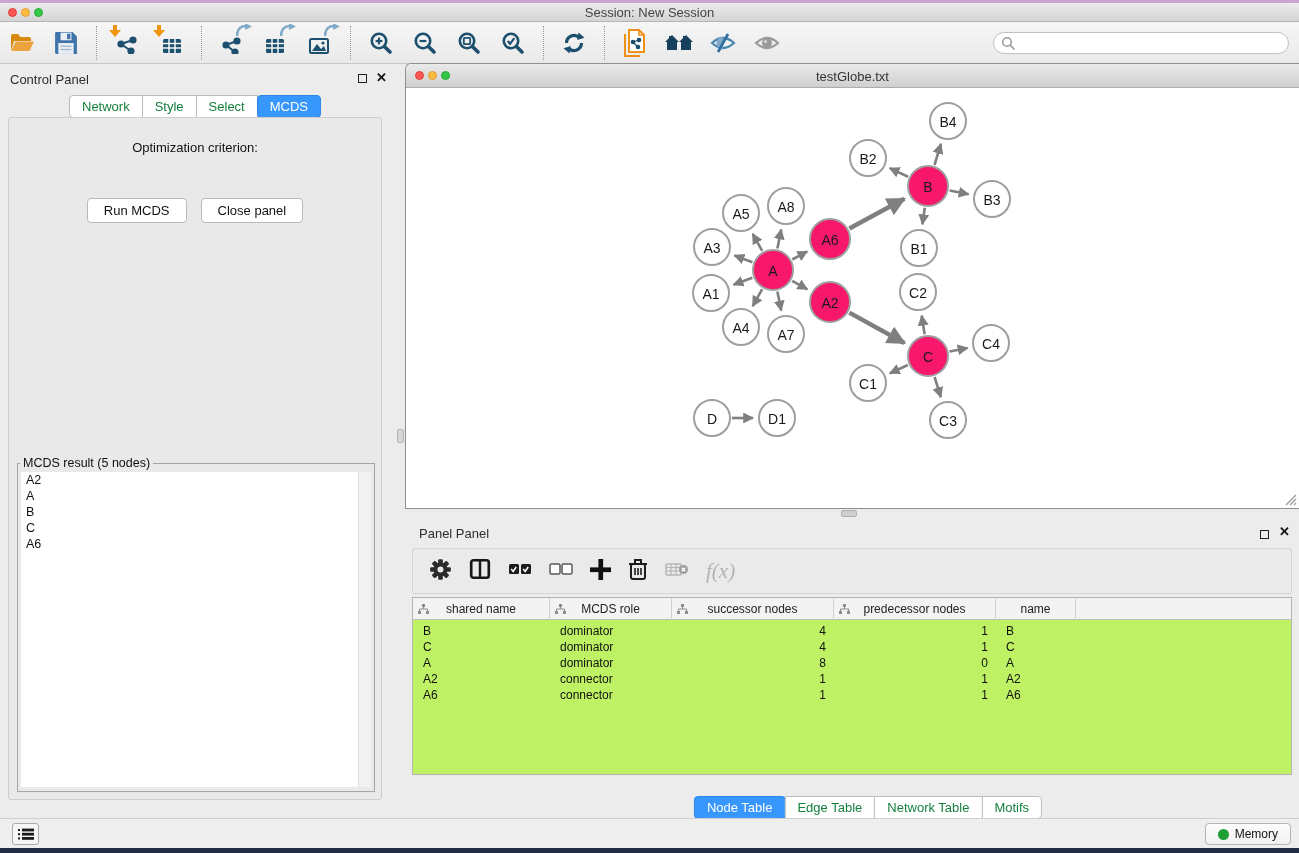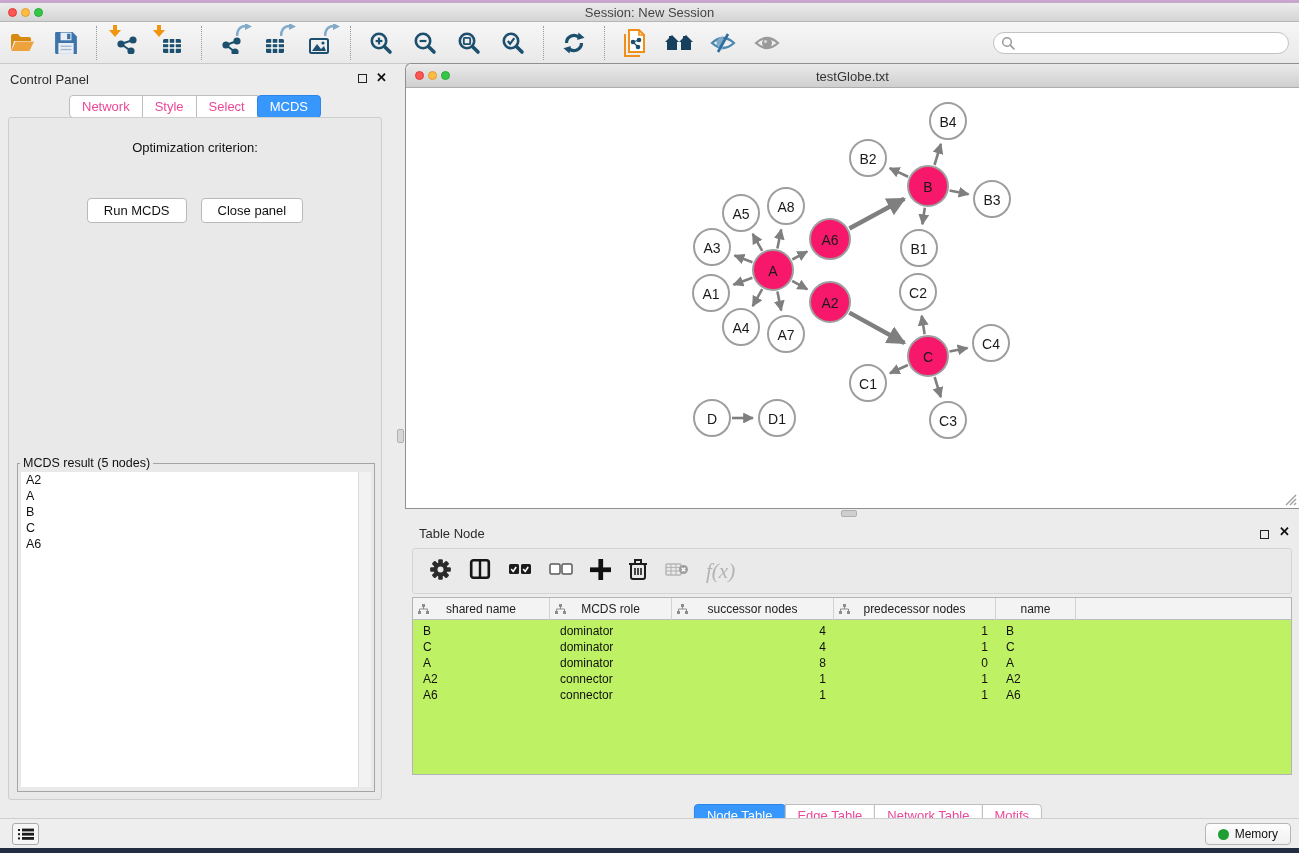--- a/index.html
+++ b/index.html
@@ -36,21 +36,21 @@
   .search-glass { position:absolute; left:8px; top:4px; }
 
   
   .control-panel { left:0; top:64px; width:390px; height:754px; background:#ececec; }
   .panel-title { font-size:13px; color:#2d2d2d; }
   .cp-head { position:absolute; left:10px; top:8px; }
   .panel-ctl { position:absolute; top:8px; font-size:12px; color:#111; }
   .float-box { width:9px; height:9px; border:1.5px solid #222; display:inline-block; }
   .close-x { font-weight:bold; font-size:13px; color:#111; }
   .cp-tabs { position:absolute; left:50%; transform:translateX(-50%); top:31px; display:flex; }
-  .seg-tab { font-size:13px; color:#ec4899; background:#fff; border:1px solid #bdbdbd;
+  .seg-tab { font-size:13px; color:#15803d; background:#fff; border:1px solid #bdbdbd;
     padding:3px 12px; margin-left:-1px; }
   .seg-tab:first-child { border-radius:4px 0 0 4px; margin-left:0; }
   .seg-tab:last-child { border-radius:0 4px 4px 0; }
   .seg-tab.active { background:#3797fc; color:#fff; border-color:#2c85e8; border-radius:4px;text-align:right; }
   .cp-content { position:absolute; left:8px; top:53px; width:374px; height:683px;
     background:#e9e9e9; border:1px solid #cecece; border-radius:3px; }
   .opt-label { position:absolute; left:0; right:0; top:22px; text-align:center; font-size:13px; color:#111; }
   .dropdown { position:absolute; left:34px; top:44px; width:312px; height:24px; background:#fff;
     border:1px solid #b9b9b9; border-radius:4px; font-size:13px; color:#111;
     display:flex; align-items:center; padding-left:9px; }
@@ -94,21 +94,21 @@
   .fx { font-family:"Liberation Serif", serif; font-style:italic; font-size:21px; color:#b3b3b3; }
   .tp-table { position:absolute; left:7px; top:77px; width:880px; height:178px; background:#bef264; border:1px solid #b4b4b4; overflow:hidden; }
   .thead { display:flex; height:22px; background:#f3f3f3; border-bottom:1px solid #bdbdbd; }
   .th { position:relative; display:flex; align-items:center; justify-content:center;
     font-size:12px; color:#222; border-right:1px solid #d2d2d2; height:22px; }
   .th .tree-ic { position:absolute; left:5px; top:6px; }
   .tr { display:flex; height:16px; }
   .tr:first-child { margin-top:4px; }
   .td { font-size:12px; color:#101010; padding-left:10px; white-space:nowrap; overflow:hidden; }
   .td.num { text-align:right; padding-left:0; padding-right:8px; }
-  .tp-tabs { position:absolute; left:50%; transform:translateX(-50%); top:284px; display:flex;padding-left:32px; }
+  .tp-tabs { position:absolute; left:50%; transform:translateX(-50%); top:276px; display:flex;padding-left:32px; }
 
   
   .statusbar { left:0; top:818px; width:1299px; height:30px; background:#eeeeee; border-top:1px solid #cfcfcf; }
   .list-btn { position:absolute; left:12px; top:4px; width:27px; height:22px; background:#f6f6f6;
     border:1px solid #ababab; border-radius:3px; display:flex; align-items:center; justify-content:center; }
   .memory-btn { position:absolute; right:8px; top:4px; height:22px; background:linear-gradient(#fdfdfd,#f0f0f0);
     border:1px solid #b5b5b5; border-radius:4px; display:flex; align-items:center; gap:6px;
     padding:0 12px; font-size:12px; color:#111; }
   .mem-dot { width:11px; height:11px; border-radius:50%; background:#1f9e33; }
 </style>
@@ -461,21 +461,21 @@
           <line x1="13" y1="7" x2="7" y2="13"></line>
           <line x1="13" y1="11" x2="11" y2="13"></line>
       </g>
     </svg>
   </div>
 </div>
 
 <div class="abs h-split-handle"></div>
 
 <div class="abs table-panel">
-  <div class="tp-head panel-title">Table Node</div>
+  <div class="tp-head panel-title">Panel Panel</div>
   <div class="panel-ctl" style="left:855px;"><span class="float-box"></span></div>
   <div class="panel-ctl" style="left:874px; top:4px;"><span class="close-x">✕</span></div>
 
   <div class="tp-toolbar">
     <div>
       <svg width="23" height="23" viewBox="0 0 20 20">
         <g fill="#2b2b2b">
           <rect x="8" y="1" width="4" height="18" rx="1"></rect>
           <rect x="8" y="1" width="4" height="18" rx="1" transform="rotate(45 10 10)"></rect>
           <rect x="8" y="1" width="4" height="18" rx="1" transform="rotate(90 10 10)"></rect>

